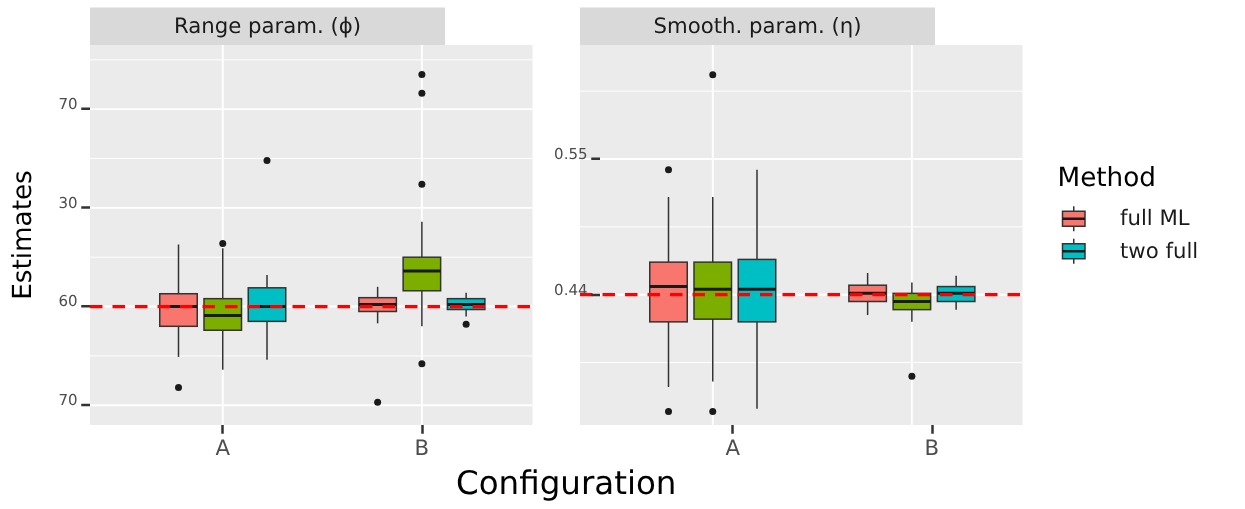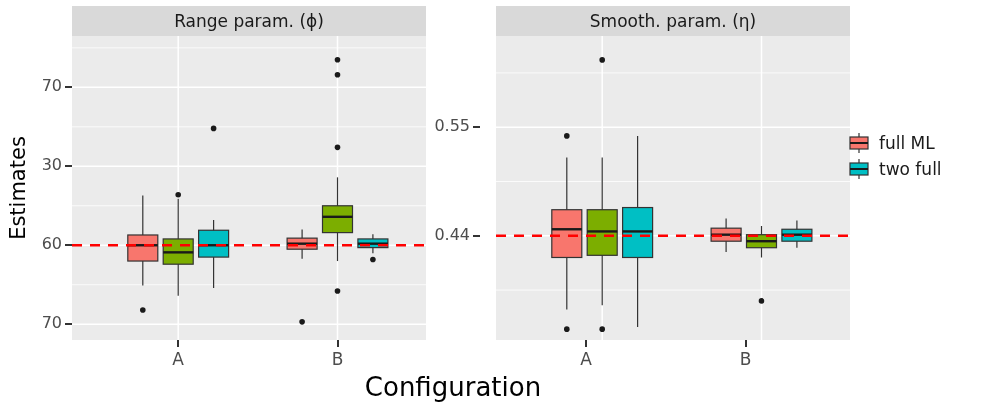--- a/index.html
+++ b/index.html
@@ -1,33 +1,33 @@
 <!DOCTYPE html>
 <html><head>
 <meta charset="utf-8">
 <style>
   html,body{margin:0;padding:0;background:#fff;font-family:"DejaVu Sans","Liberation Sans",sans-serif;}
   .figure{position:relative;width:996px;height:407px;background:#ffffff;overflow:hidden;}
   .facet{position:absolute;top:6px;width:354px;height:334px;}
   .facet-0{left:72px;}
-  .facet-1{left:496px;border-radius:19px;}
-  .strip{position:absolute;top:0;left:0;width:354px;height:30px;background:#D9D9D9;
+  .facet-1{left:464px;border-radius:19px;}
+  .strip{position:absolute;top:0;left:0;width:284px;height:30px;background:#D9D9D9;
          display:flex;align-items:center;justify-content:center;
          font-size:17px;color:#1a1a1a;}
   .panel{position:absolute;top:30px;left:0;background:#EBEBEB;display:block;}
   .ylabel{position:absolute;left:-62px;top:176px;width:160px;text-align:center;
           transform:rotate(-90deg);font-size:21px;color:#000;}
   .xlabel{position:absolute;left:72px;width:762px;top:372px;text-align:center;
           font-size:26px;color:#000;}
-  .tick-label-y{position:absolute;width:54px;text-align:right;font-size:16px;color:#4d4d4d;}
+  .tick-label-y{position:absolute;width:54px;text-align:right;font-size:12px;color:#4d4d4d;}
   .tick-label-x{position:absolute;width:40px;text-align:center;font-size:17px;color:#4d4d4d;}
   .tick-mark{position:absolute;background:#333333;}
   .legend{position:absolute;left:846px;top:130px;}
   .legend-title{font-size:21px;color:#000;margin-bottom:8px;}
-  .legend-entry{display:flex;align-items:center;gap:7px;height:26px;}
+  .legend-entry{display:flex;align-items:center;gap:24px;height:26px;}
   .legend-key svg{display:block;}
   .legend-label{font-size:17px;color:#1a1a1a;}
 </style>
 </head>
 <body>
 
 <div class="figure" id="figure">
 
   <div class="ylabel">Estimates</div>
 
@@ -108,20 +108,21 @@
         <line x1="300.9" x2="300.9" y1="184.57142857142856" y2="211.71428571428572" stroke="#333" stroke-width="1.2"></line>
         <rect x="285.9" y="193.25714285714284" width="30" height="11.94285714285715" fill="#00BFC4" stroke="#333" stroke-width="1.2"></rect>
         <line x1="285.9" x2="315.9" y1="198.68571428571443" y2="198.68571428571443" stroke="#1a1a1a" stroke-width="2.4"></line>
         <line x1="0" x2="354" y1="199.77142857142857" y2="199.77142857142857" stroke="#FF0000" stroke-width="2.6" stroke-dasharray="10 8"></line>
       </svg>
   </div>
 
   <div class="xlabel">Configuration</div>
 
   <div class="legend">
+    <div class="legend-title">Method</div>
     <div class="legend-entry">
       <span class="legend-key">
           <svg width="26" height="24">
             <line x1="13" x2="13" y1="2" y2="22" stroke="#333" stroke-width="1.2"></line>
             <rect x="4" y="6" width="18" height="12" fill="#F8766D" stroke="#333" stroke-width="1.2"></rect>
             <line x1="4" x2="22" y1="12" y2="12" stroke="#1a1a1a" stroke-width="2"></line>
           </svg>
         </span>
       <span class="legend-label">full ML</span>
     </div>

